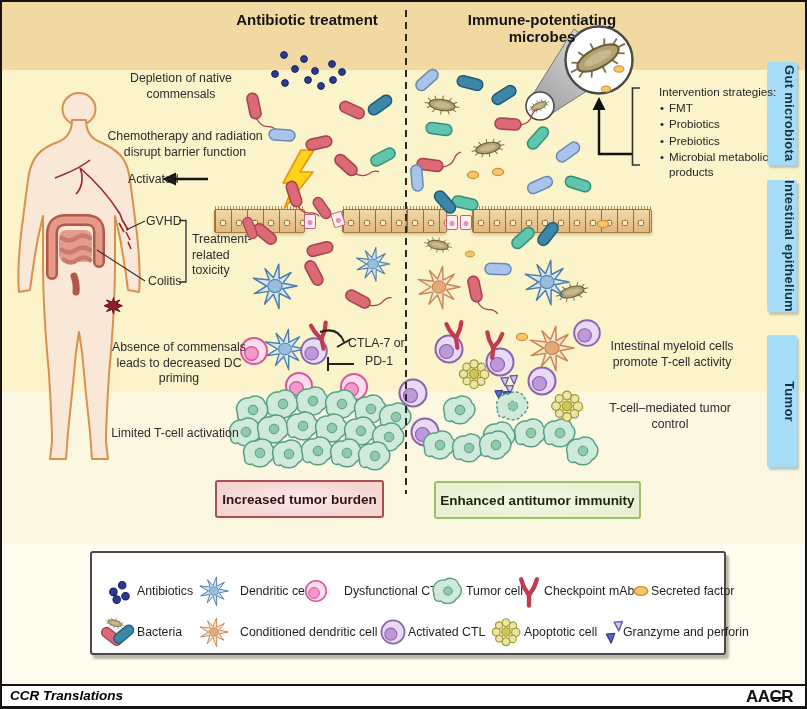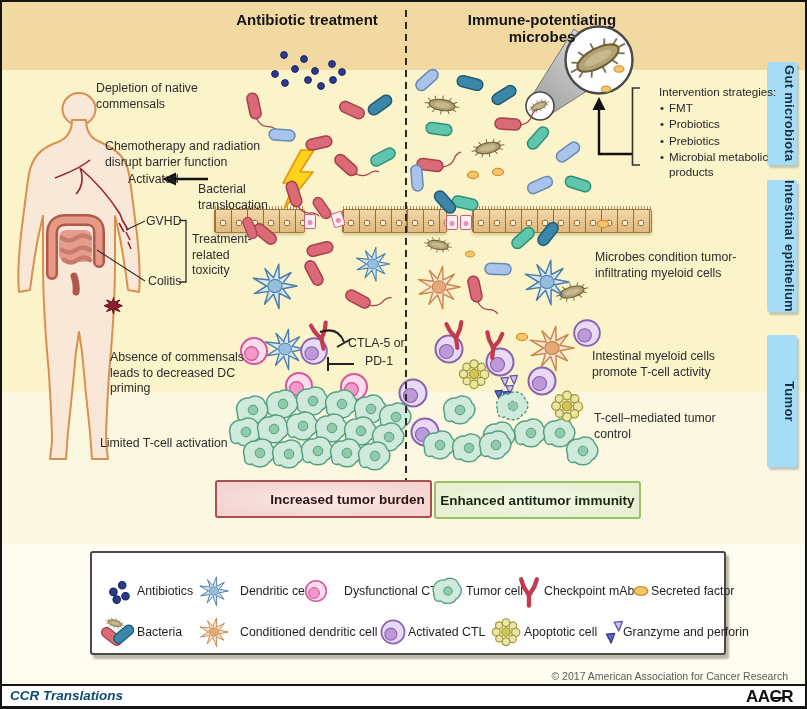--- a/index.html
+++ b/index.html
@@ -1,55 +1,55 @@
 <!DOCTYPE html>
 <html><head>
 <meta charset="utf-8">
 <style>
   html,body{margin:0;padding:0;background:#888;font-family:"Liberation Sans",sans-serif;}
   .frame{position:relative;width:807px;height:709px;background:#fff;margin:0 auto;
          border:2px solid #141414;border-bottom:3px solid #141414;box-sizing:border-box;overflow:hidden;}
   .diagram{position:absolute;left:0;top:0;width:803px;height:682px;overflow:hidden;}
   .band{position:absolute;left:0;width:803px;}
   .txt{position:absolute;font-size:12.3px;color:#2d2d2d;line-height:1.28;z-index:6;}
-  .center{margin-top:10px;}
+  .center{text-align:center;}
   .hdr{position:absolute;font-size:15px;font-weight:bold;color:#131313;text-align:center;z-index:6;}
   .slab{position:absolute;left:765px;width:30px;background:#a7dcf6;border-radius:2px;
         writing-mode:vertical-rl;text-align:center;font-weight:bold;font-size:13px;
         color:#143049;letter-spacing:.3px;box-shadow:2px 3px 2px rgba(125,145,155,.45);z-index:5;}
   .epi{position:absolute;top:207px;height:22px;z-index:3;border:1px solid #a57a3e;border-radius:2px;
        background-image:
          radial-gradient(circle at 8px 13px,#f8ecd2 0 2.4px,#a57a3e 2.5px 3.4px,rgba(0,0,0,0) 3.6px),
          repeating-linear-gradient(90deg,rgba(150,105,55,.95) 0 1.2px,rgba(0,0,0,0) 1.2px 16px),
          linear-gradient(#f2d8a8,#dfb87f);
        background-size:16px 100%,100% 100%,100% 100%;
        box-shadow:0 2px 3px rgba(150,120,60,.35);}
   .epi::before{content:'';position:absolute;left:0;right:0;top:-4px;height:4px;
        background:repeating-linear-gradient(90deg,rgba(140,100,50,.7) 0 1px,transparent 1px 3px);}
   .epi-pink{position:absolute;width:10px;height:13px;background:#fceef2;border:1.5px solid #cc5d80;
        border-radius:2px;z-index:3;
        background-image:radial-gradient(circle at 50% 58%,#e890b0 0 2.2px,transparent 2.8px);}
   .obox{position:absolute;height:34px;border-radius:3px;display:flex;align-items:center;
         justify-content:center;font-weight:bold;font-size:13.5px;z-index:6;}
   .obox.bad{background:radial-gradient(ellipse at center,#fcebe9 0%,#f4d5d2 75%);
-        border:2px solid #a85050;color:#2e1414;padding-left:48px;}
+        border:2px solid #a85050;color:#2e1414;}
   .obox.good{background:radial-gradient(ellipse at center,#f5faec 0%,#e7f0d1 75%);
         border:2px solid #9cc068;color:#18270e;}
   .ipanel{position:absolute;left:646px;top:83px;width:124px;font-size:11.6px;color:#262626;z-index:6;margin-left:11px;}
   .ipanel .it{position:relative;padding-left:10px;margin-top:2.5px;line-height:1.22;}
   .ipanel .it .bu{position:absolute;left:1px;top:0;}
   .legend{position:absolute;left:88px;top:549px;width:632px;height:100px;background:#fff;
         border:2px solid #4a4a4a;border-radius:3px;box-shadow:3px 4px 2px rgba(120,115,95,.5);z-index:6;}
   .legend .lbl{position:absolute;font-size:12.3px;color:#1f1f1f;line-height:16px;white-space:nowrap;}
   .licon{position:absolute;width:44px;height:44px;}
   .copyright{position:absolute;right:17px;top:668px;width:320px;text-align:right;
         font-size:10.5px;color:#5c5c5c;z-index:6;}
   .footer{position:absolute;left:0;right:0;top:682px;height:22px;background:#fff;
         border-top:2px solid #141414;}
-  .journal{position:absolute;left:8px;top:2px;font-weight:bold;font-style:italic;font-size:13.5px;color:#0c4a6e;}
+  .journal{position:absolute;left:8px;top:2px;font-weight:bold;font-style:italic;font-size:13.5px;color:#000000;}
   .aacr{position:absolute;right:12px;top:1px;font-weight:bold;font-size:17px;letter-spacing:-.5px;color:#101010;}
   .aacr .bar{position:absolute;left:55%;top:48%;width:11px;height:2.4px;background:#101010;}
   svg.overlay{position:absolute;left:0;top:0;z-index:4;pointer-events:none;}
   .rodR{fill:#d96a76;stroke:#a8404e;}
   .rodLB{fill:#a9c4ea;stroke:#6889b8;}
   .rodDT{fill:#3c87a8;stroke:#1f5a76;}
   .rodTG{fill:#5fc6ad;stroke:#2f9179;}
 </style>
 </head>
 <body>
@@ -358,37 +358,35 @@
 
       <line x1="404" y1="8" x2="404" y2="492" stroke="#2a2a2a" stroke-width="2" stroke-dasharray="7 5"></line>
     </svg>
 
     <div class="hdr" style="left:440px;top:9px;width:200px;">Immune-potentiating microbes</div>
     <div class="hdr" style="left:205px;top:9px;width:200px;">Antibiotic treatment</div>
 
     <div class="txt center" style="left:94px;top:69px;width:170px;">Depletion of native commensals</div>
     <div class="txt center" style="left:103px;top:127px;width:160px;">Chemotherapy and radiation disrupt barrier function</div>
     <div class="txt" style="left:126px;top:170px;white-space:nowrap;">Activated</div>
-    <div class="txt center" style="left:196px;top:170px;width:80px;">Bacterial translocation</div>
     <div class="txt" style="left:144px;top:212px;">GVHD</div>
     <div class="txt" style="left:190px;top:230px;width:70px;">Treatment-related toxicity</div>
     <div class="txt" style="left:146px;top:272px;">Colitis</div>
     <div class="txt center" style="left:108px;top:338px;width:138px;">Absence of commensals leads to decreased DC priming</div>
-    <div class="txt" style="left:346px;top:334px;white-space:nowrap;">CTLA-5 or</div>
+    <div class="txt" style="left:346px;top:334px;white-space:nowrap;">CTLA-7 or</div>
     <div class="txt" style="left:363px;top:352px;white-space:nowrap;">PD-1</div>
     <div class="txt center" style="left:98px;top:424px;width:150px;">Limited T-cell activation</div>
 
     <div class="ipanel">
       <div>Intervention strategies:</div>
       <div class="it"><span class="bu">•</span><span>FMT</span></div>
       <div class="it"><span class="bu">•</span><span>Probiotics</span></div>
       <div class="it"><span class="bu">•</span><span>Prebiotics</span></div>
       <div class="it"><span class="bu">•</span><span>Microbial metabolic products</span></div>
     </div>
-    <div class="txt center" style="left:593px;top:238px;width:152px;">Microbes condition tumor-infiltrating myeloid cells</div>
     <div class="txt center" style="left:590px;top:337px;width:160px;">Intestinal myeloid cells promote T-cell activity</div>
     <div class="txt center" style="left:592px;top:399px;width:152px;">T-cell–mediated tumor control</div>
 
     <div class="obox bad" style="left:213px;top:478px;width:165px;">Increased tumor burden</div>
     <div class="obox good" style="left:432px;top:479px;width:203px;">Enhanced antitumor immunity</div>
 
     <div class="legend">
       <svg class="licon" style="left:6px;top:18px;" viewBox="-20 -20 40 40">
           <use href="#dotab" transform="translate(-6,-1)"></use>
           <use href="#dotab" transform="translate(2,-7)"></use>
@@ -435,20 +433,19 @@
           <use href="#apop" transform="scale(.85)"></use>
         </svg>
       <span class="lbl" style="left:432px;top:71px;">Apoptotic cell</span>
       <svg class="licon" style="left:498px;top:57px;" viewBox="-20 -20 40 40">
           <use href="#granT" fill="#cfc8ec" stroke="#6a58b0" transform="translate(2,-9)"></use>
           <use href="#granT" fill="#5a6ac8" stroke="#36418f" transform="translate(-5,2)"></use>
         </svg>
       <span class="lbl" style="left:531px;top:71px;">Granzyme and perforin</span>
     </div>
 
-    <div class="copyright">© 2017 American Association for Cancer Research</div>
   </div>
 
   <div class="footer">
     <span class="journal">CCR Translations</span>
     <span class="aacr"><span>AACR</span><span class="bar"></span></span>
   </div>
 </div>
 
 </body></html>

